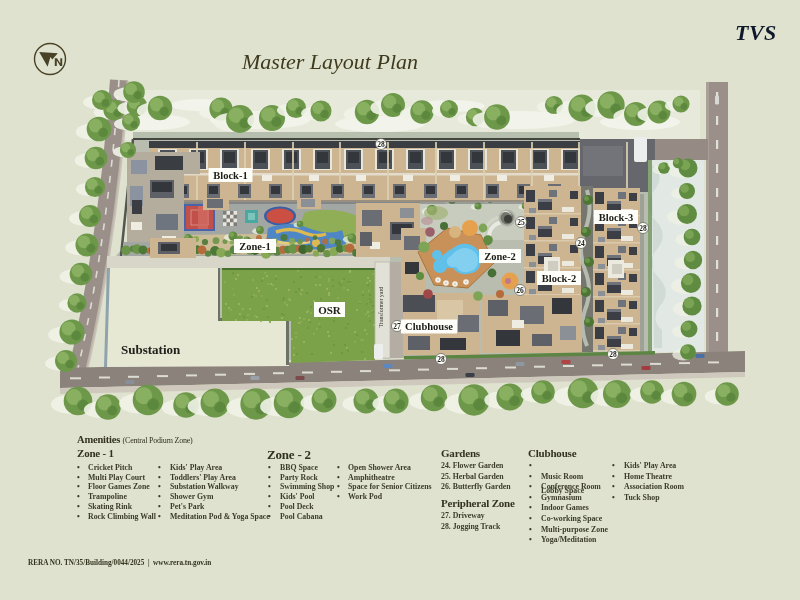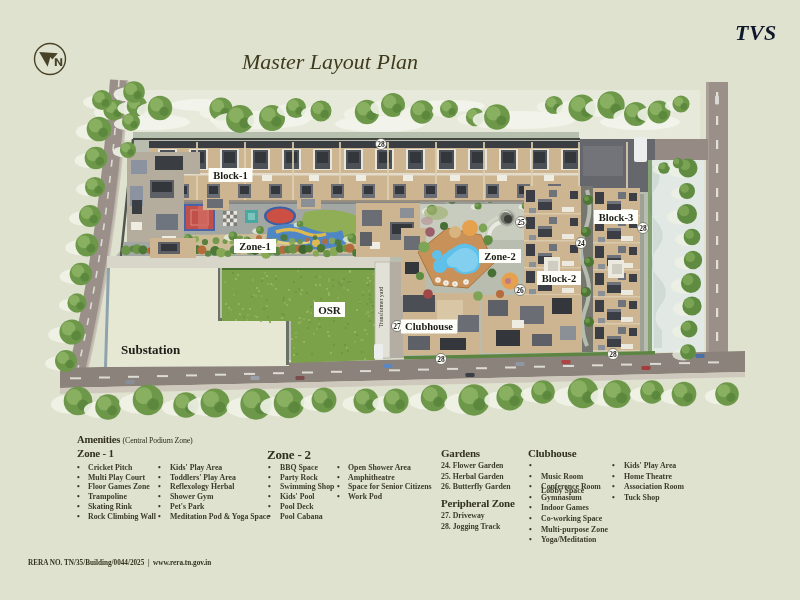--- a/index.html
+++ b/index.html
@@ -928,21 +928,21 @@
 <div class="li" style="left:77px;top:501.8px">•</div>
 <div class="li" style="left:88px;top:501.8px">Skating Rink</div>
 <div class="li" style="left:77px;top:511.5px">•</div>
 <div class="li" style="left:88px;top:511.5px">Rock Climbing Wall</div>
 
 <div class="li" style="left:158px;top:463.0px">•</div>
 <div class="li" style="left:170px;top:463.0px">Kids' Play Area</div>
 <div class="li" style="left:158px;top:472.7px">•</div>
 <div class="li" style="left:170px;top:472.7px">Toddlers' Play Area</div>
 <div class="li" style="left:158px;top:482.4px">•</div>
-<div class="li" style="left:170px;top:482.4px">Reflexology Herbal</div>
+<div class="li" style="left:170px;top:482.4px">Substation Walkway</div>
 <div class="li" style="left:158px;top:492.1px">•</div>
 <div class="li" style="left:170px;top:492.1px">Shower Gym</div>
 <div class="li" style="left:158px;top:501.8px">•</div>
 <div class="li" style="left:170px;top:501.8px">Pet's Park</div>
 <div class="li" style="left:158px;top:511.5px">•</div>
 <div class="li" style="left:170px;top:511.5px">Meditation Pod &amp; Yoga Space</div>
 
 <div class="hd" style="left:267px;top:447px;font-size:13px;letter-spacing:-0.2px">Zone - 2</div>
 
 <div class="li" style="left:268px;top:463.0px">•</div>

